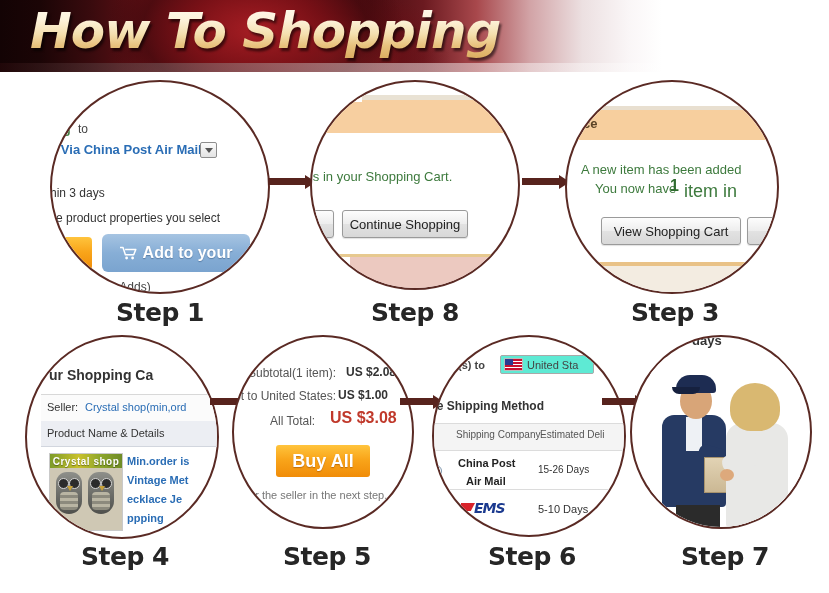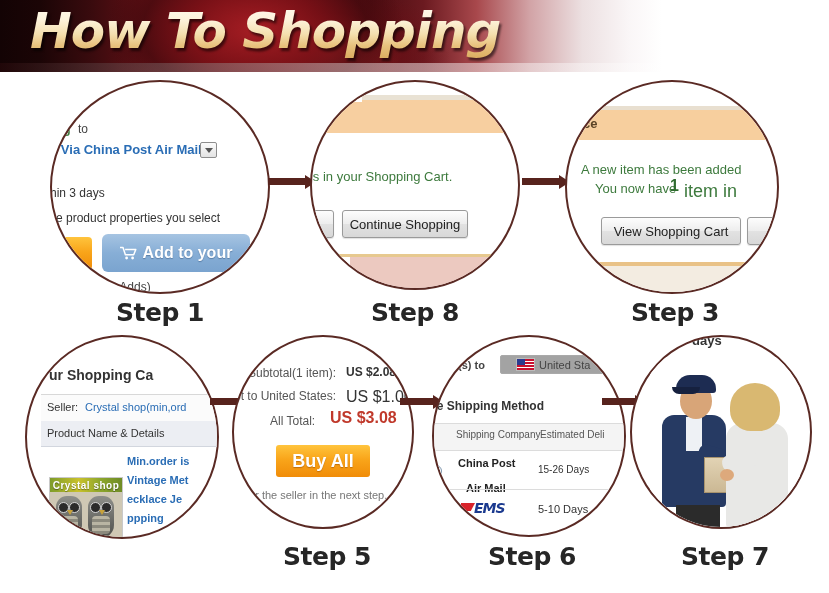--- a/index.html
+++ b/index.html
@@ -78,22 +78,22 @@
     color:#fff;font-weight:bold;display:flex;align-items:center;justify-content:center;
     text-shadow:0 1px 1px rgba(140,70,0,.5);
   }
   .btn-blue{
     position:absolute;border-radius:6px;
     background:linear-gradient(180deg,#a6c4e2 0%,#87aed6 50%,#7aa4cf 100%);
     color:#fff;font-weight:bold;display:flex;align-items:center;justify-content:center;gap:6px;
     text-shadow:0 1px 1px rgba(40,70,110,.45);
   }
   .sel{
-    position:absolute;border:1px solid #a9a9a9;background:#a3a3a3;border-radius:2px;
-    display:flex;align-items:center;gap:4px;font-size:11px;color:#444;padding:0 15px;
+    position:absolute;border:1px solid #a9a9a9;background:#5eead4;border-radius:2px;
+    display:flex;align-items:center;gap:4px;font-size:11px;color:#444;padding:0 3px;
   }
   .caret{width:0;height:0;border-left:4px solid transparent;border-right:4px solid transparent;border-top:5px solid #555;}
   .dd-btn{
     position:absolute;width:15px;height:14px;border:1px solid #8d8d8d;border-radius:2px;
     background:linear-gradient(180deg,#fbfbfb,#e3e3e3);
     display:flex;align-items:center;justify-content:center;
   }
   .band{position:absolute;}
   .row-line{position:absolute;height:1px;background:#dcdcdc;}
   .flag{
@@ -110,21 +110,21 @@
   .radio:after{content:"";position:absolute;left:2px;top:2px;width:6px;height:6px;border-radius:50%;background:#2f6fb5;}
   .ems{
     position:absolute;font-family:"DejaVu Sans", sans-serif;
     font-style:italic;font-weight:bold;color:#1b3a8f;font-size:14px;letter-spacing:-1px;
   }
   .ems .swoosh{
     position:absolute;left:-13px;top:3px;width:14px;height:8px;
     background:#d8232a;clip-path:polygon(0 0,100% 0,70% 100%,0 100%);
   }
   
-  .thumb{position:absolute;overflow:hidden;background:#cfc8b4;border:1px solid #c9c9c9;margin-top:24px;}
+  .thumb{position:absolute;overflow:hidden;background:#cfc8b4;border:1px solid #c9c9c9;}
   .thumb .shopbar{
     position:absolute;left:0;top:0;width:100%;height:14px;
     background:linear-gradient(90deg,#7e9c2a 0%,#c9c12c 40%,#8da62c 70%,#6f8c26 100%);
     color:#fff;font-size:10px;font-weight:bold;display:flex;align-items:center;justify-content:center;
     text-shadow:0 1px 1px rgba(0,0,0,.4);letter-spacing:.5px;
   }
   .owl{position:absolute;width:26px;height:42px;border-radius:11px 11px 13px 13px;
     background:linear-gradient(180deg,#8e8f8a 0%,#6e6f6a 50%,#4f504c 100%);}
   .owl .eye{position:absolute;top:6px;width:9px;height:9px;border-radius:50%;background:#2b2b2b;border:1px solid #d6d6d6;}
   .owl .eye.l{left:2px;} .owl .eye.r{right:2px;}
@@ -277,36 +277,37 @@
             </span>
           </span>
 
           <span class="txt" style="left:100px;top:118px;font-size:11px;font-weight:bold;color:#2a6db5;">Min.order is</span>
           <span class="txt" style="left:100px;top:137px;font-size:11px;font-weight:bold;color:#2a6db5;">Vintage Met</span>
           <span class="txt" style="left:100px;top:156px;font-size:11px;font-weight:bold;color:#2a6db5;">ecklace Je</span>
           <span class="txt" style="left:100px;top:175px;font-size:11px;font-weight:bold;color:#2a6db5;">ppping</span>
         </div>
       </div>
     </div>
+    <div class="step-label" style="top:207px;">Step 4</div>
   </div>
 
   <div class="arrow" style="left:210px;top:60px;width:44px;">
     <span class="shaft" style="width:33px;"></span>
     <span class="head" style="left:33px;"></span>
   </div>
 
   <div class="step" style="left:232px;width:190px;">
     <div class="circle-wrap">
       <div class="circle" style="width:178px;height:190px;">
         <div class="clip">
           <span class="txt" style="left:14px;top:29px;font-size:12px;color:#555;">Subtotal(1 item):</span>
           <span class="txt" style="left:112px;top:28px;font-size:12px;font-weight:bold;color:#333;">US $2.08</span>
 
           <span class="txt" style="left:-6px;top:52px;font-size:12px;color:#555;">ost to United States:</span>
-          <span class="txt" style="left:112px;top:51px;font-size:16px;font-weight:normal;color:#333;">US $1.00</span>
+          <span class="txt" style="left:104px;top:51px;font-size:12px;font-weight:bold;color:#333;">US $1.00</span>
 
           <span class="txt" style="left:36px;top:77px;font-size:12px;color:#555;">All Total:</span>
           <span class="txt" style="left:96px;top:72px;font-size:16px;font-weight:bold;color:#c0392b;">US $3.08</span>
 
           <span class="btn-orange" style="left:42px;top:108px;width:94px;height:32px;font-size:18px;border-radius:3px;">Buy All</span>
 
           <span class="txt" style="left:12px;top:152px;font-size:11px;color:#777;">for the seller in the next step.</span>
         </div>
       </div>
     </div>
@@ -329,21 +330,21 @@
           </span>
 
           <span class="txt" style="left:-4px;top:62px;font-size:12px;font-weight:bold;color:#333;">se Shipping Method</span>
 
           <span class="band" style="left:0;top:86px;width:100%;height:26px;background:#f4f4f4;border-top:1px solid #dcdcdc;border-bottom:1px solid #dcdcdc;"></span>
           <span class="txt" style="left:22px;top:92px;font-size:10px;color:#555;">Shipping Company</span>
           <span class="txt" style="left:106px;top:92px;font-size:10px;color:#555;">Estimated Deli</span>
 
           <span class="radio" style="left:-4px;top:128px;"></span>
           <span class="txt" style="left:24px;top:120px;font-size:11px;font-weight:bold;color:#222;">China Post</span>
-          <span class="txt" style="left:32px;top:145px;font-size:11px;font-weight:bold;color:#222;">Air Mail</span>
+          <span class="txt" style="left:32px;top:138px;font-size:11px;font-weight:bold;color:#222;">Air Mail</span>
           <span class="txt" style="left:104px;top:127px;font-size:10px;color:#333;">15-26 Days</span>
           <span class="row-line" style="left:0;top:152px;width:100%;"></span>
 
           <span class="ems" style="left:40px;top:163px;">
             <span class="swoosh"></span>
             <span>EMS</span>
           </span>
           <span class="txt" style="left:104px;top:166px;font-size:11px;color:#333;">5-10 Days</span>
         </div>
       </div>

